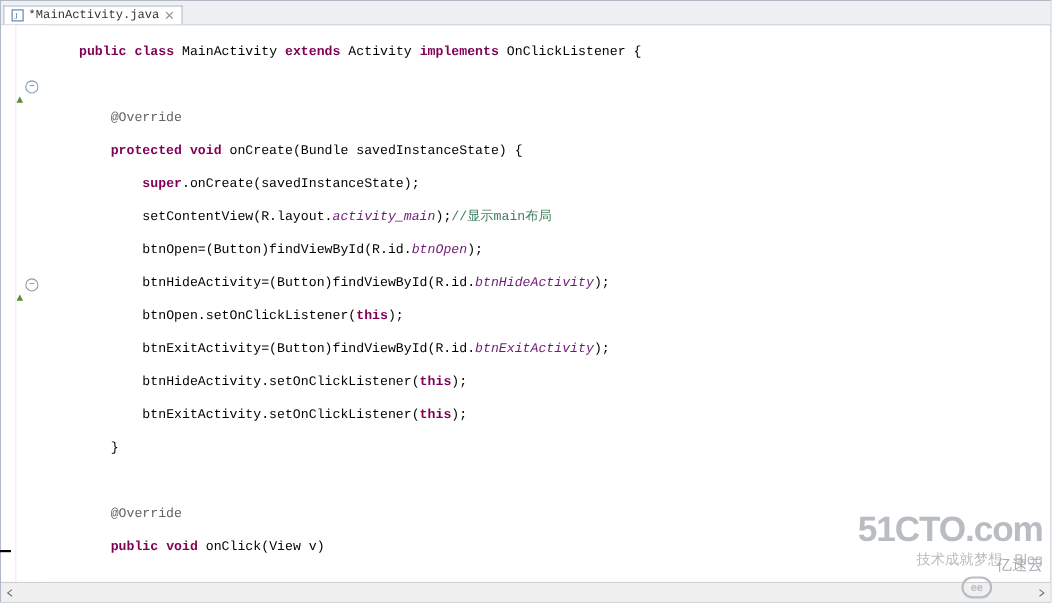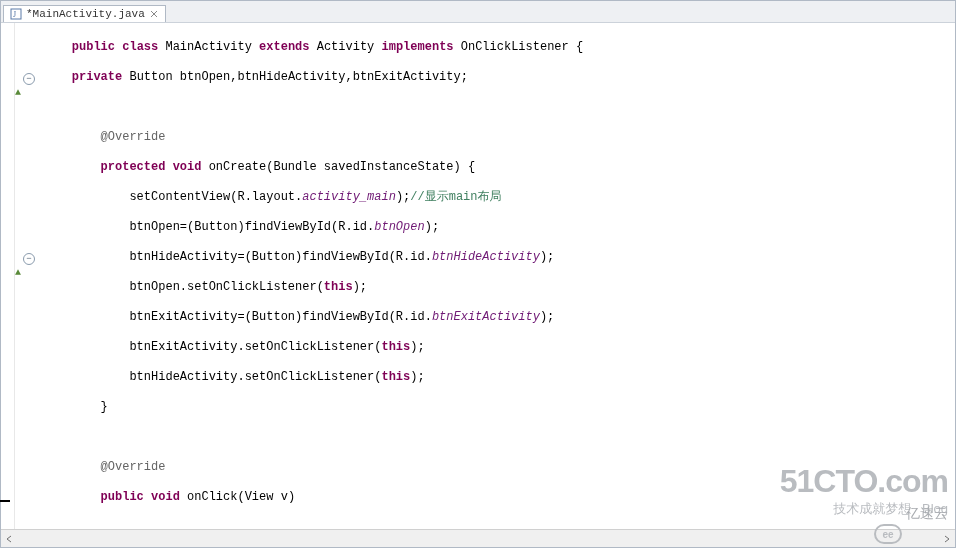--- a/index.html
+++ b/index.html
@@ -56,31 +56,31 @@
       <div class="cursor-mark" style="top:500px;"></div>
     </div>
     <div class="gutter">
       <div class="fold-icon" style="top:50px;">−</div>
       <div class="override-icon" style="top:64px;">▲</div>
       <div class="fold-icon" style="top:230px;">−</div>
       <div class="override-icon" style="top:244px;">▲</div>
     </div>
     <div class="code-lines">
 <div class="line">    <span class="kw">public</span> <span class="kw">class</span> <span>MainActivity</span> <span class="kw">extends</span> <span>Activity</span> <span class="kw">implements</span> <span>OnClickListener</span><span> {</span></div>
-<div class="line">    <span class="kw">private</span> <span>Button</span> <span>btnOpen,btnHideActivity,btnExitActivity;</span></div>
 <div class="line"></div>
 <div class="line">        <span class="ann">@Override</span></div>
 <div class="line">        <span class="kw">protected</span> <span class="kw">void</span> <span>onCreate</span><span>(Bundle savedInstanceState) {</span></div>
+<div class="line">            <span class="kw">super</span><span>.onCreate(savedInstanceState);</span></div>
 <div class="line">            <span>setContentView(R.layout.</span><span class="ital">activity_main</span><span>);</span><span class="cmt">//显示main布局</span></div>
 <div class="line">            <span>btnOpen=(Button)findViewById(R.id.</span><span class="ital">btnOpen</span><span>);</span></div>
 <div class="line">            <span>btnHideActivity=(Button)findViewById(R.id.</span><span class="ital">btnHideActivity</span><span>);</span></div>
 <div class="line">            <span>btnOpen.setOnClickListener(</span><span class="kw">this</span><span>);</span></div>
 <div class="line">            <span>btnExitActivity=(Button)findViewById(R.id.</span><span class="ital">btnExitActivity</span><span>);</span></div>
+<div class="line">            <span>btnHideActivity.setOnClickListener(</span><span class="kw">this</span><span>);</span></div>
 <div class="line">            <span>btnExitActivity.setOnClickListener(</span><span class="kw">this</span><span>);</span></div>
-<div class="line">            <span>btnHideActivity.setOnClickListener(</span><span class="kw">this</span><span>);</span></div>
 <div class="line">        <span>}</span></div>
 <div class="line"></div>
 <div class="line">        <span class="ann">@Override</span></div>
 <div class="line">        <span class="kw">public</span> <span class="kw">void</span> <span>onClick</span><span>(View v)</span></div>
 
 
 
 
 
 

